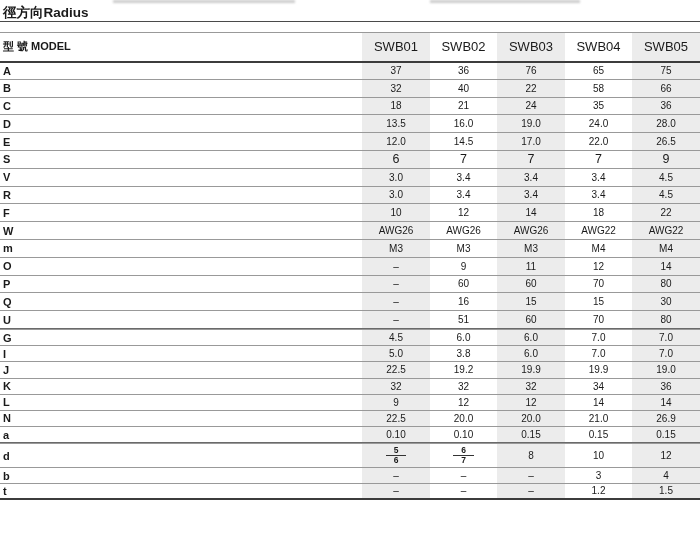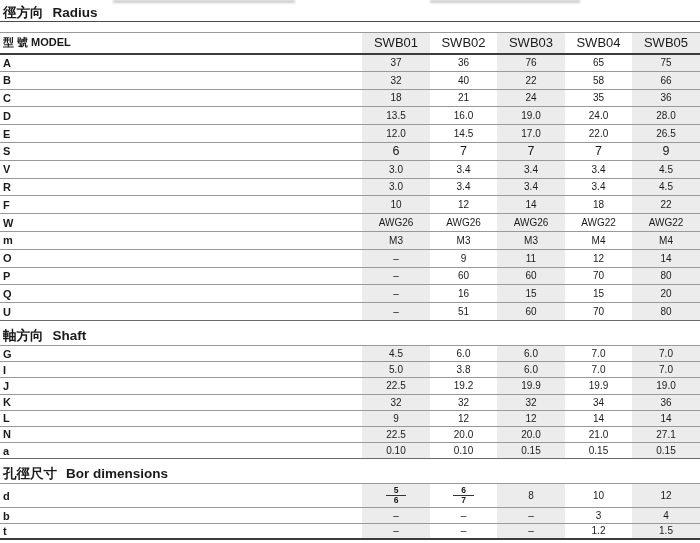--- a/index.html
+++ b/index.html
@@ -22,21 +22,21 @@
   .frag { position: absolute; top: 0; height: 3px; background: rgba(110,110,110,0.35); filter: blur(1px); }
   .f1 { left: 113px; width: 182px; }
   .f2 { left: 430px; width: 150px; }
 
   .section-title {
     font-weight: bold;
     font-size: 13.5px;
     padding-left: 3px;
     white-space: nowrap;
   }
-  .section-title .en { margin-left: 9px; }
+  .section-title .en { }
   .main-title {
     padding-top: 3px;
     height: 22px;
     line-height: 19px;
     border-bottom: 1.5px solid #4a4a4a;
   }
   .sub-title { margin-top: 5px; height: 19px; line-height: 19px; }
 
   table.spec {
     width: 700px;
@@ -56,21 +56,21 @@
 
   .spec .label {
     text-align: left;
     font-weight: bold;
     font-size: 11px;
     padding-left: 3px;
     background: #fff !important;
   }
   .spec .val { text-align: center; font-size: 10px; font-weight: normal; }
 
-  .radius-table thead tr { height: 21px; border-radius: 8px; }
+  .radius-table thead tr { height: 29px; border-radius: 8px; }
   .radius-table thead th { border-bottom: 2px solid var(--strong_line); }
   .radius-table thead .val { font-size: 13px; }
   .radius-table tbody tr { height: 17.8px; }
   .radius-table tbody tr:last-child td { border-bottom: 1.5px solid #6a6a6a; }
 
   .shaft-table tbody tr { height: 16.2px; }
   .shaft-table tbody tr:last-child td { border-bottom: 1.5px solid #6a6a6a; }
 
   .bor-table tbody tr { height: 15.5px; }
   .bor-table tbody tr:first-child { height: 24px; }
@@ -217,36 +217,33 @@
           <td class="val">60</td>
           <td class="val">70</td>
           <td class="val">80</td>
         </tr>
         <tr>
           <td class="label">Q</td>
           <td class="val">–</td>
           <td class="val">16</td>
           <td class="val">15</td>
           <td class="val">15</td>
-          <td class="val">20</td>
+          <td class="val">30</td>
         </tr>
         <tr>
           <td class="label">U</td>
           <td class="val">–</td>
           <td class="val">51</td>
           <td class="val">60</td>
           <td class="val">70</td>
           <td class="val">80</td>
         </tr>
       </tbody>
   </table>
 
-  <div class="section-title sub-title">
-    <span class="zh">軸方向</span><span class="en">Shaft</span>
-  </div>
 
   <table class="spec shaft-table">
     <colgroup>
       <col style="width:362px">
         <col style="width:68px">
         <col style="width:67px">
         <col style="width:68px">
         <col style="width:67px">
         <col style="width:68px">
     </colgroup>
@@ -290,36 +287,33 @@
           <td class="val">12</td>
           <td class="val">14</td>
           <td class="val">14</td>
         </tr>
         <tr>
           <td class="label">N</td>
           <td class="val">22.5</td>
           <td class="val">20.0</td>
           <td class="val">20.0</td>
           <td class="val">21.0</td>
-          <td class="val">27.1</td>
+          <td class="val">26.9</td>
         </tr>
         <tr>
           <td class="label">a</td>
           <td class="val">0.10</td>
           <td class="val">0.10</td>
           <td class="val">0.15</td>
           <td class="val">0.15</td>
           <td class="val">0.15</td>
         </tr>
       </tbody>
   </table>
 
-  <div class="section-title sub-title">
-    <span class="zh">孔徑尺寸</span><span class="en">Bor dimensions</span>
-  </div>
 
   <table class="spec bor-table">
     <colgroup>
       <col style="width:362px">
         <col style="width:68px">
         <col style="width:67px">
         <col style="width:68px">
         <col style="width:67px">
         <col style="width:68px">
     </colgroup>

